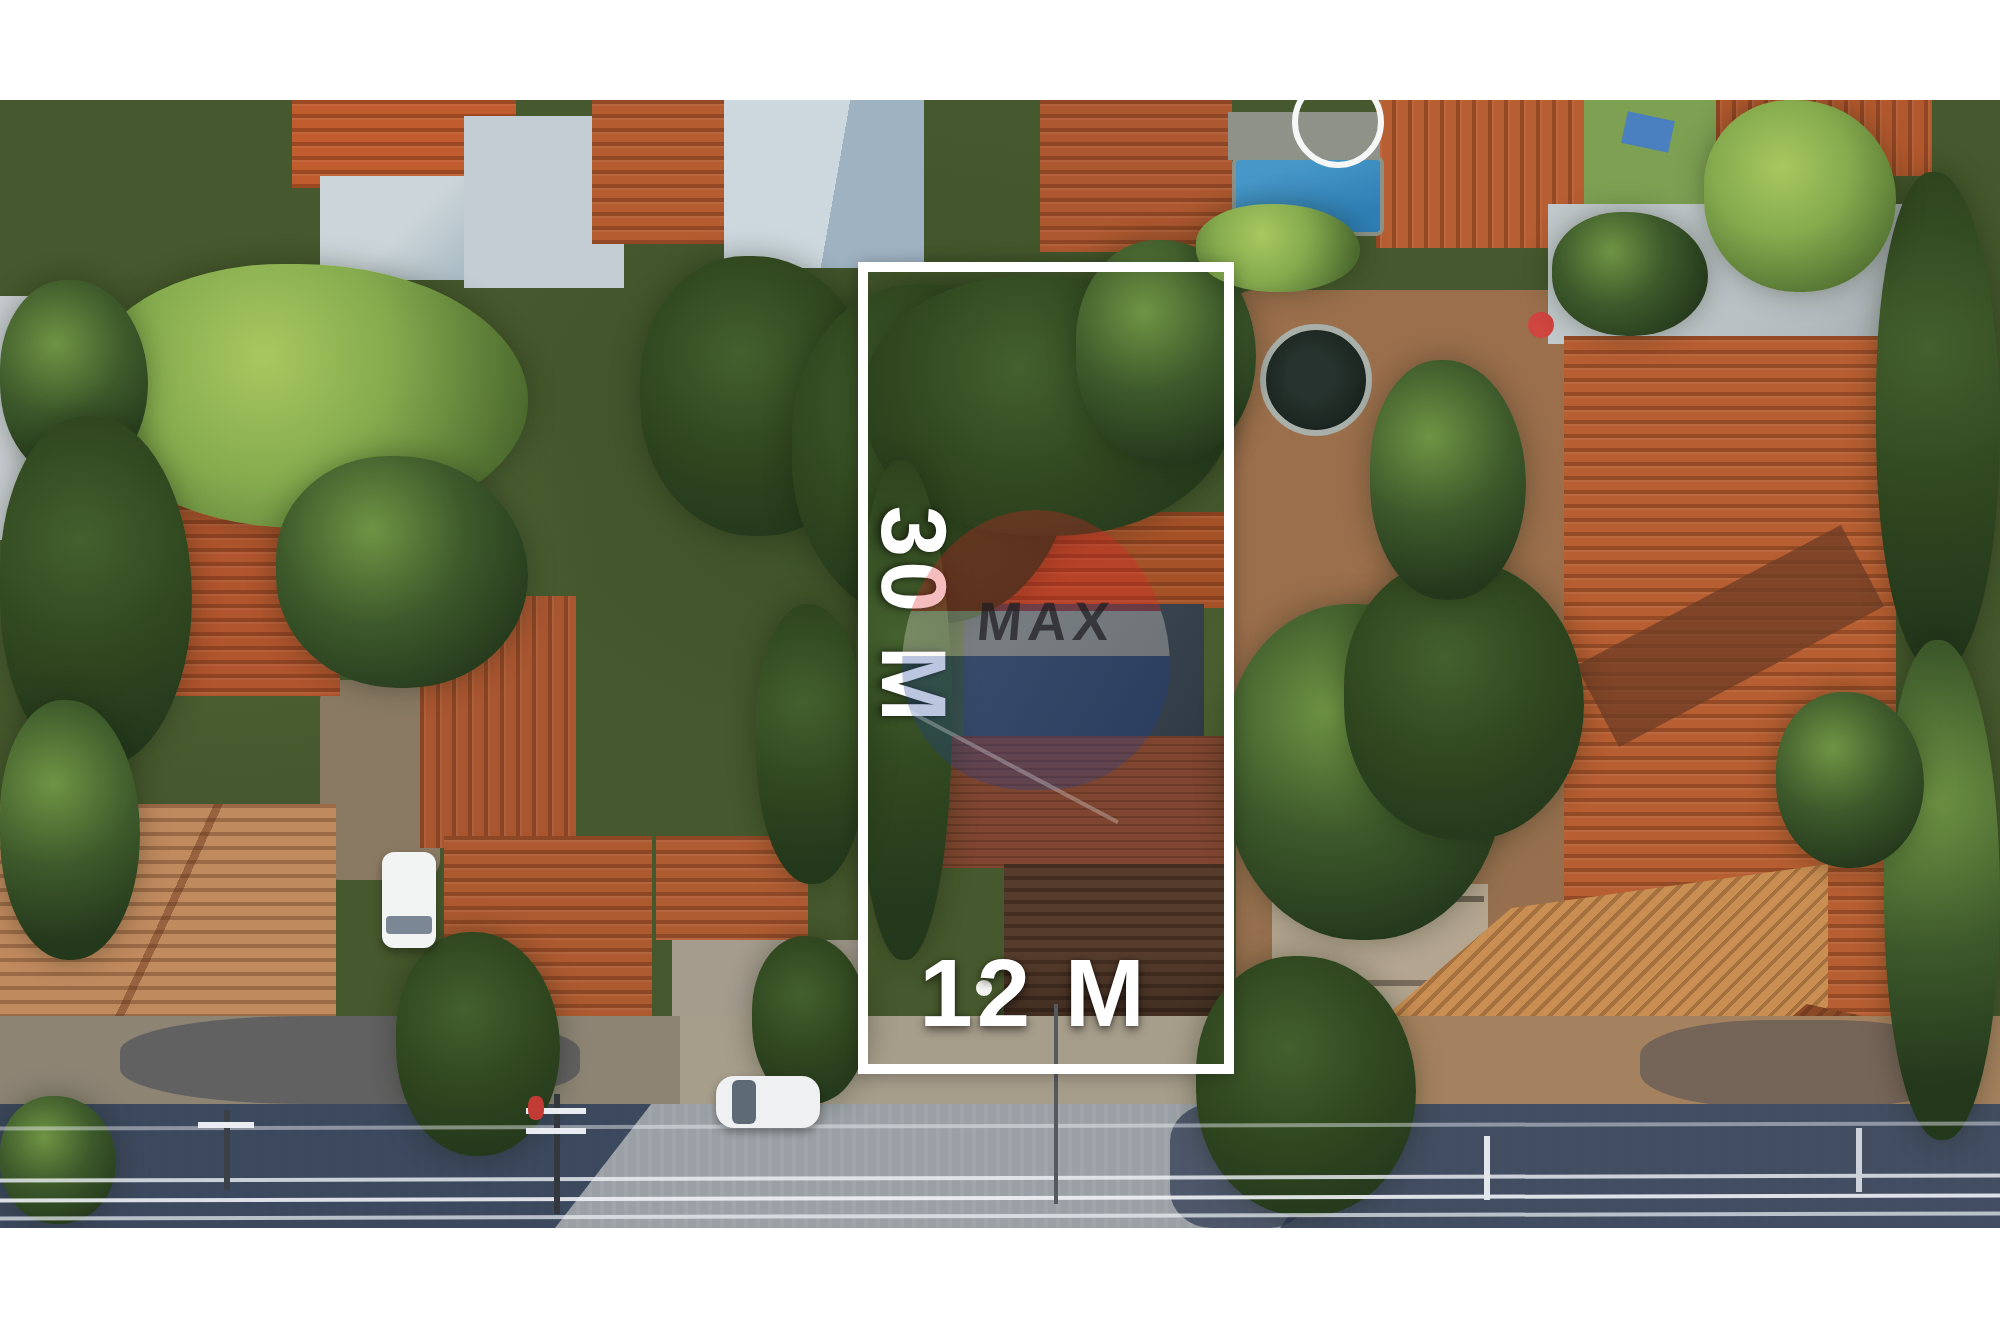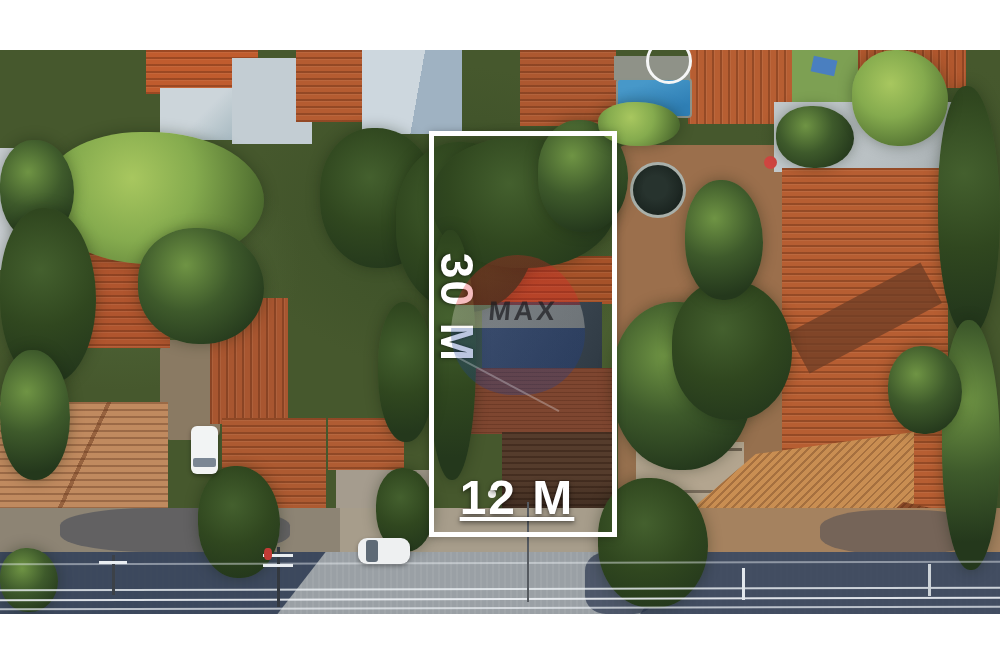--- a/index.html
+++ b/index.html
@@ -25,21 +25,21 @@
   .road{position:absolute;left:0;top:502px;width:1000px;height:62px;background-color:var(--road,#9aa0a5);
     background-image:repeating-linear-gradient(90deg, rgba(255,255,255,.06) 0 2px, rgba(0,0,0,0) 2px 6px);}
   .verge{position:absolute;left:0;top:458px;width:1000px;height:46px;
     background:linear-gradient(90deg, var(--verge,#8d8474) 0 34%, #a79d8b 34% 62%, var(--dirt_light,#a5825f) 62% 100%);}
   .wire{position:absolute;left:0;width:1000px;height:2px;background:var(--wire,#eef2f6);transform:rotate(-0.15deg);}
   .lot-outline{position:absolute;left:429px;top:81px;width:188px;height:406px;box-sizing:border-box;
     border:5px solid var(--white,#fff);box-shadow:0 1px 8px rgba(0,0,0,.28);}
   .lot-label{position:absolute;color:var(--white,#fff);font-weight:700;letter-spacing:2px;
     text-shadow:0 2px 5px rgba(0,0,0,.5), 0 0 2px rgba(0,0,0,.3);text-align:center;}
   .lot-label--depth{left:372px;top:231px;width:170px;height:54px;font-size:46px;line-height:54px;transform:rotate(90deg);}
-  .lot-label--width{left:397px;top:420px;width:240px;height:56px;font-size:48px;line-height:56px;text-decoration:underline;}
+  .lot-label--width{left:397px;top:420px;width:240px;height:56px;font-size:48px;line-height:56px;}
   .balloon{position:absolute;left:451px;top:205px;width:134px;height:140px;
     border-radius:50% 50% 46% 46% / 56% 56% 44% 44%;
     background:linear-gradient(180deg, var(--balloon_red,#dd2026) 0 36%, var(--balloon_band,#f2ece2) 36% 52%, var(--balloon_blue,#1c3f95) 52% 100%);
     opacity:.3;}
   .balloon-text{position:absolute;left:468px;top:246px;width:110px;text-align:center;font-size:27px;font-weight:700;
     letter-spacing:3px;color:#1e1e22;opacity:.72;transform:skewX(-5deg);}
   .balloon-string{position:absolute;left:446px;top:332px;width:120px;height:2px;background:rgba(235,240,245,.3);transform:rotate(28deg);}
 </style>
 </head>
 <body>

